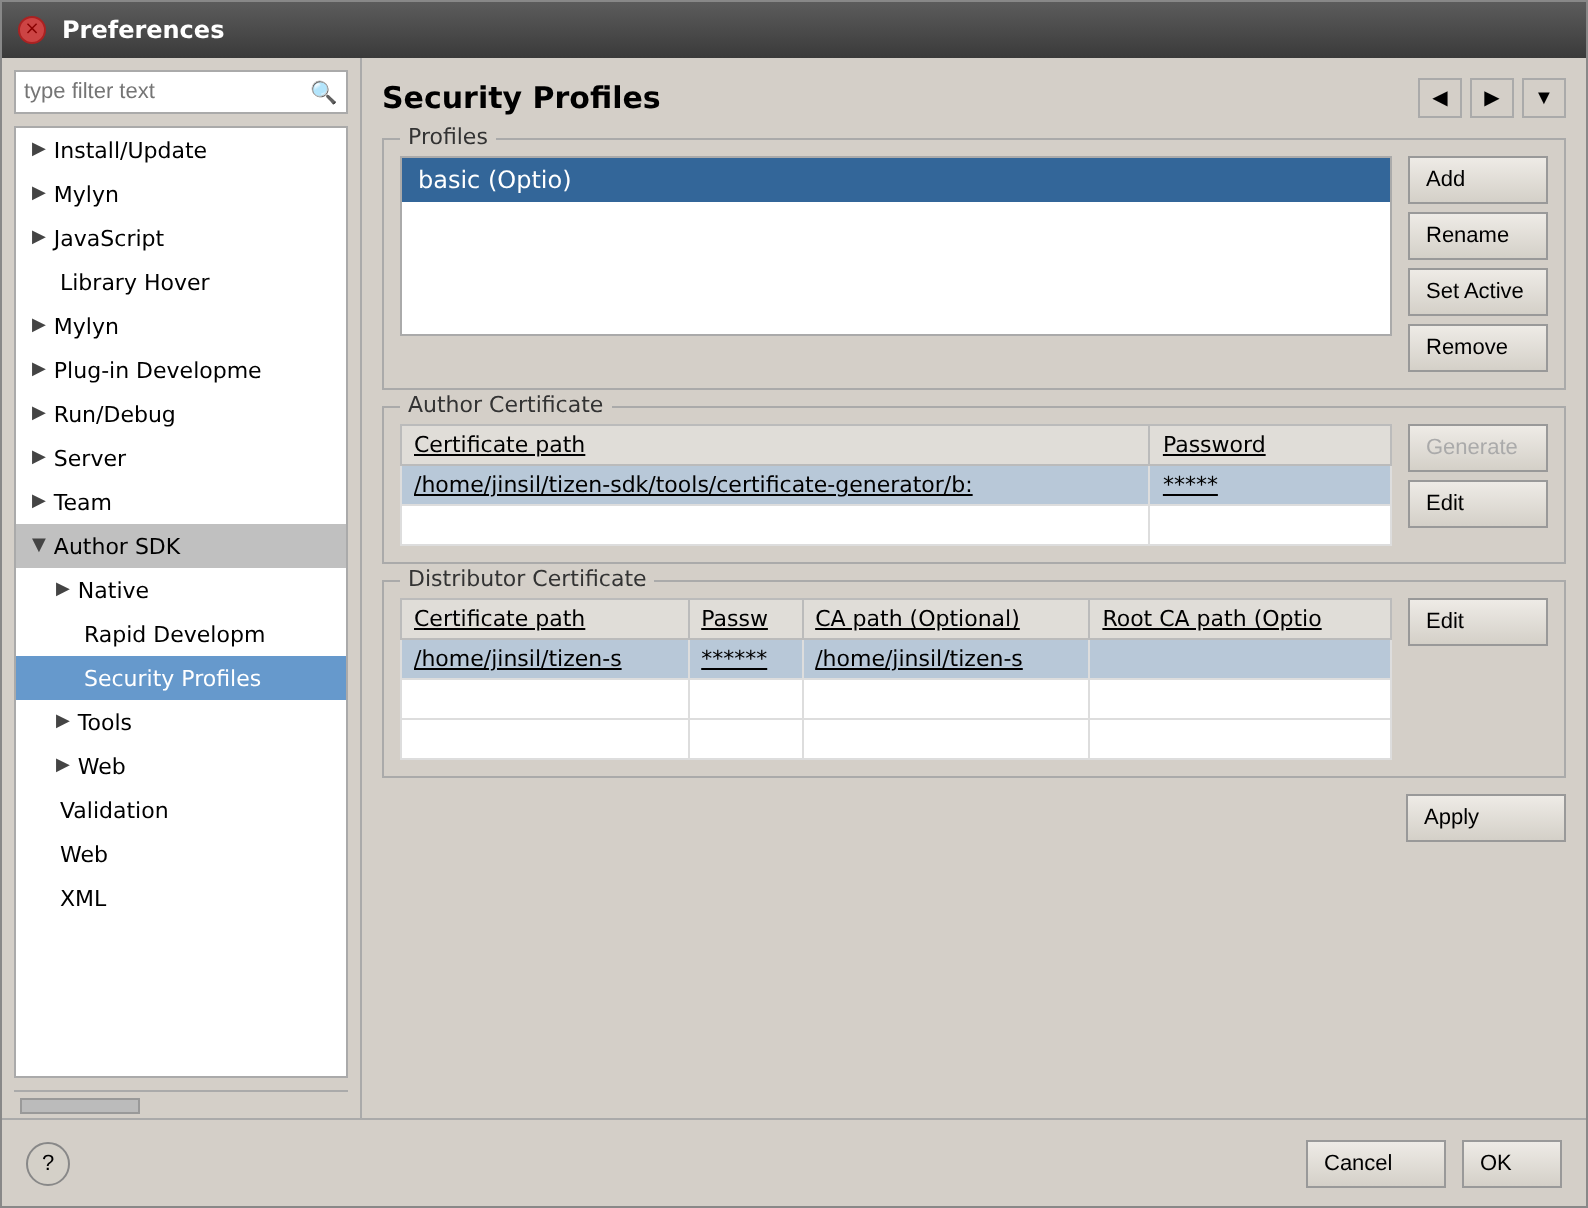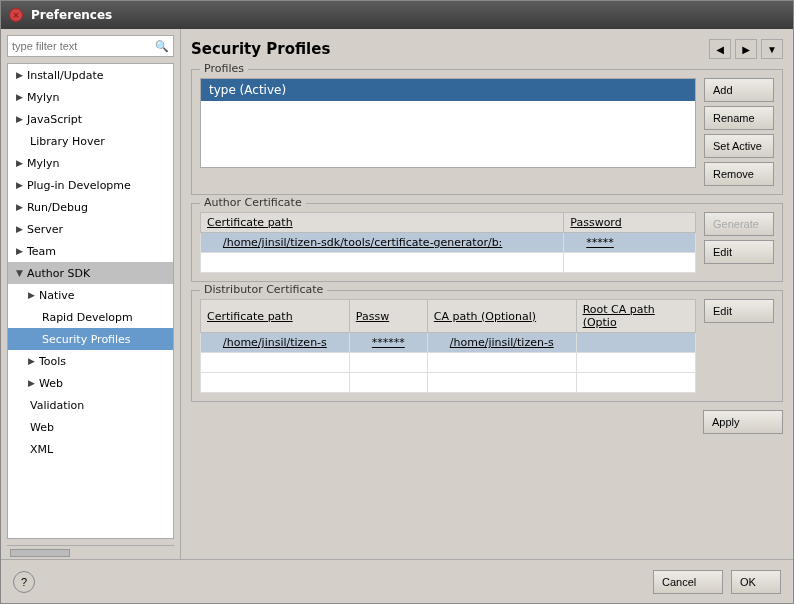--- a/index.html
+++ b/index.html
@@ -208,21 +208,21 @@
       background: #e0ddd8;
       border: 1px solid #bbb;
       padding: 3px 6px;
       text-align: left;
       font-weight: normal;
       font-size: 11px;
     }
 
     .cert-table td {
       border: 1px solid #ddd;
-      padding: 3px 22px;
+      padding: 3px 6px;
       white-space: nowrap;
       overflow: hidden;
       max-width: 200px;
       text-overflow: ellipsis;
     }
 
     .cert-table tr.selected td {
       background: #b8c8d8;
     }
 
@@ -404,21 +404,21 @@
           <button class="nav-btn">◀</button>
           <button class="nav-btn">▶</button>
           <button class="nav-btn">▼</button>
         </div>
       </div>
 
       <div class="section-wrapper">
         <span class="section-title-overlay">Profiles</span>
         <div class="profiles-section">
           <div class="profiles-list">
-            <div class="profile-item selected">type (Active)</div>
+            <div class="profile-item selected">basic (Optio)</div>
           </div>
           <div class="profiles-buttons">
             <button class="btn">Add</button>
             <button class="btn">Rename</button>
             <button class="btn">Set Active</button>
             <button class="btn">Remove</button>
           </div>
         </div>
       </div>
 

